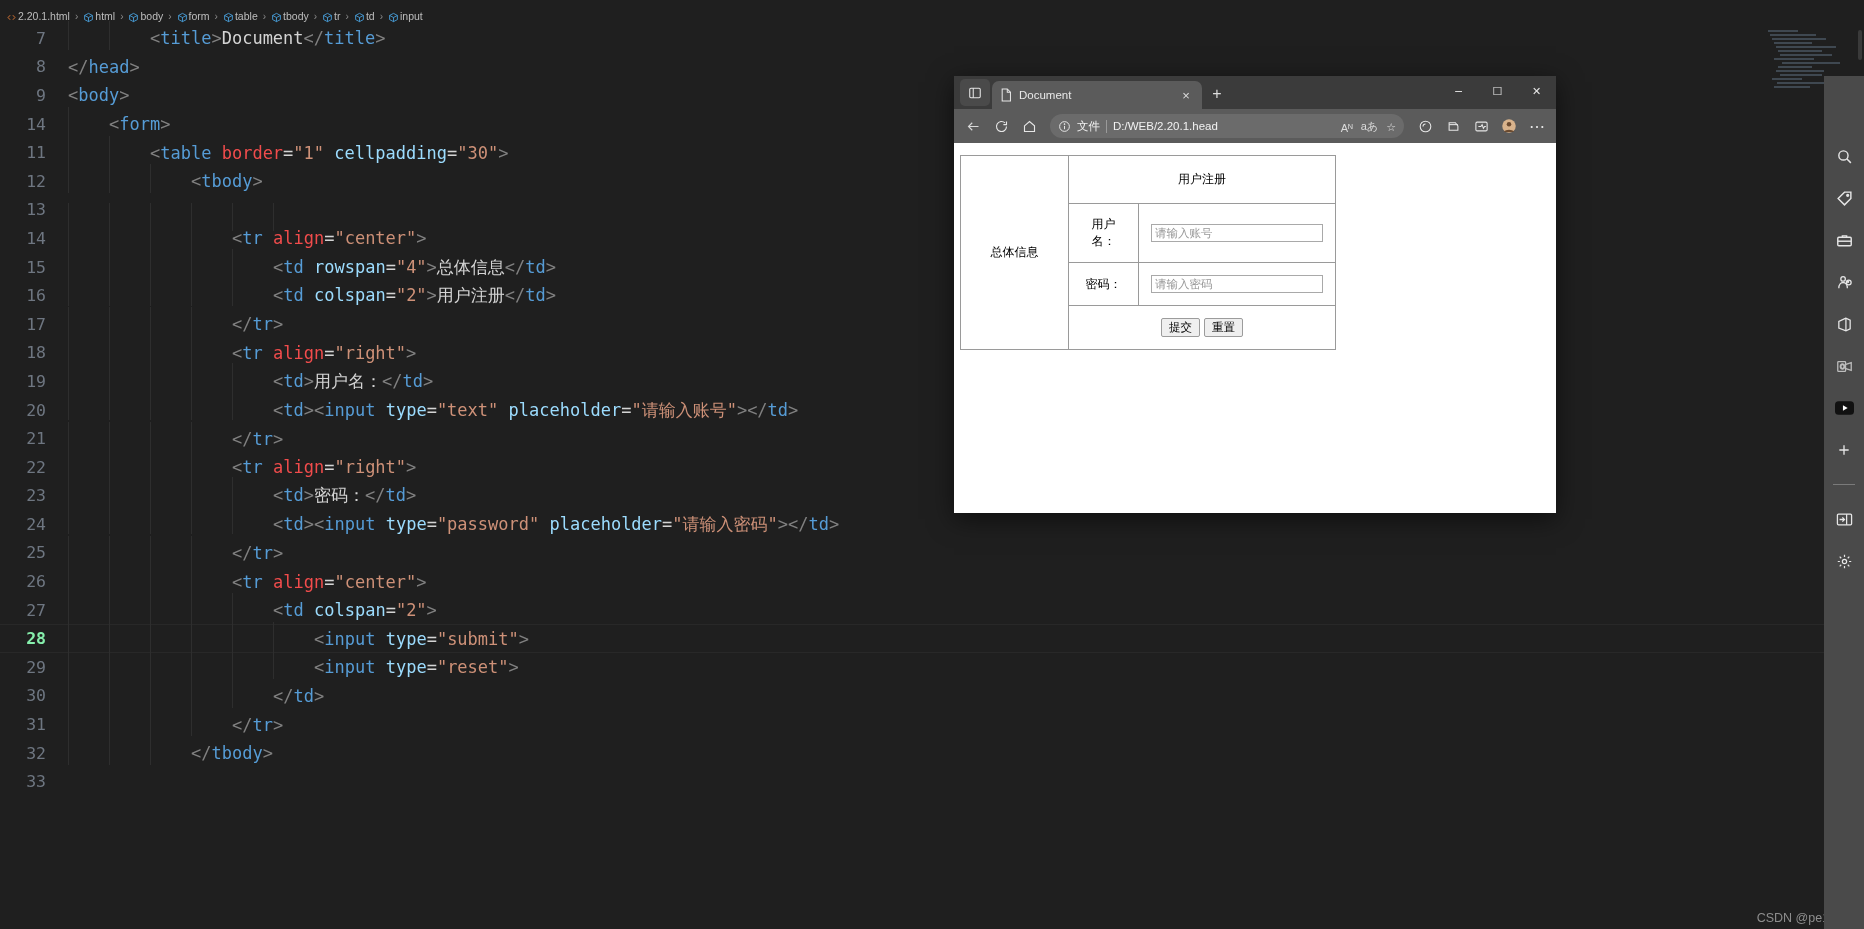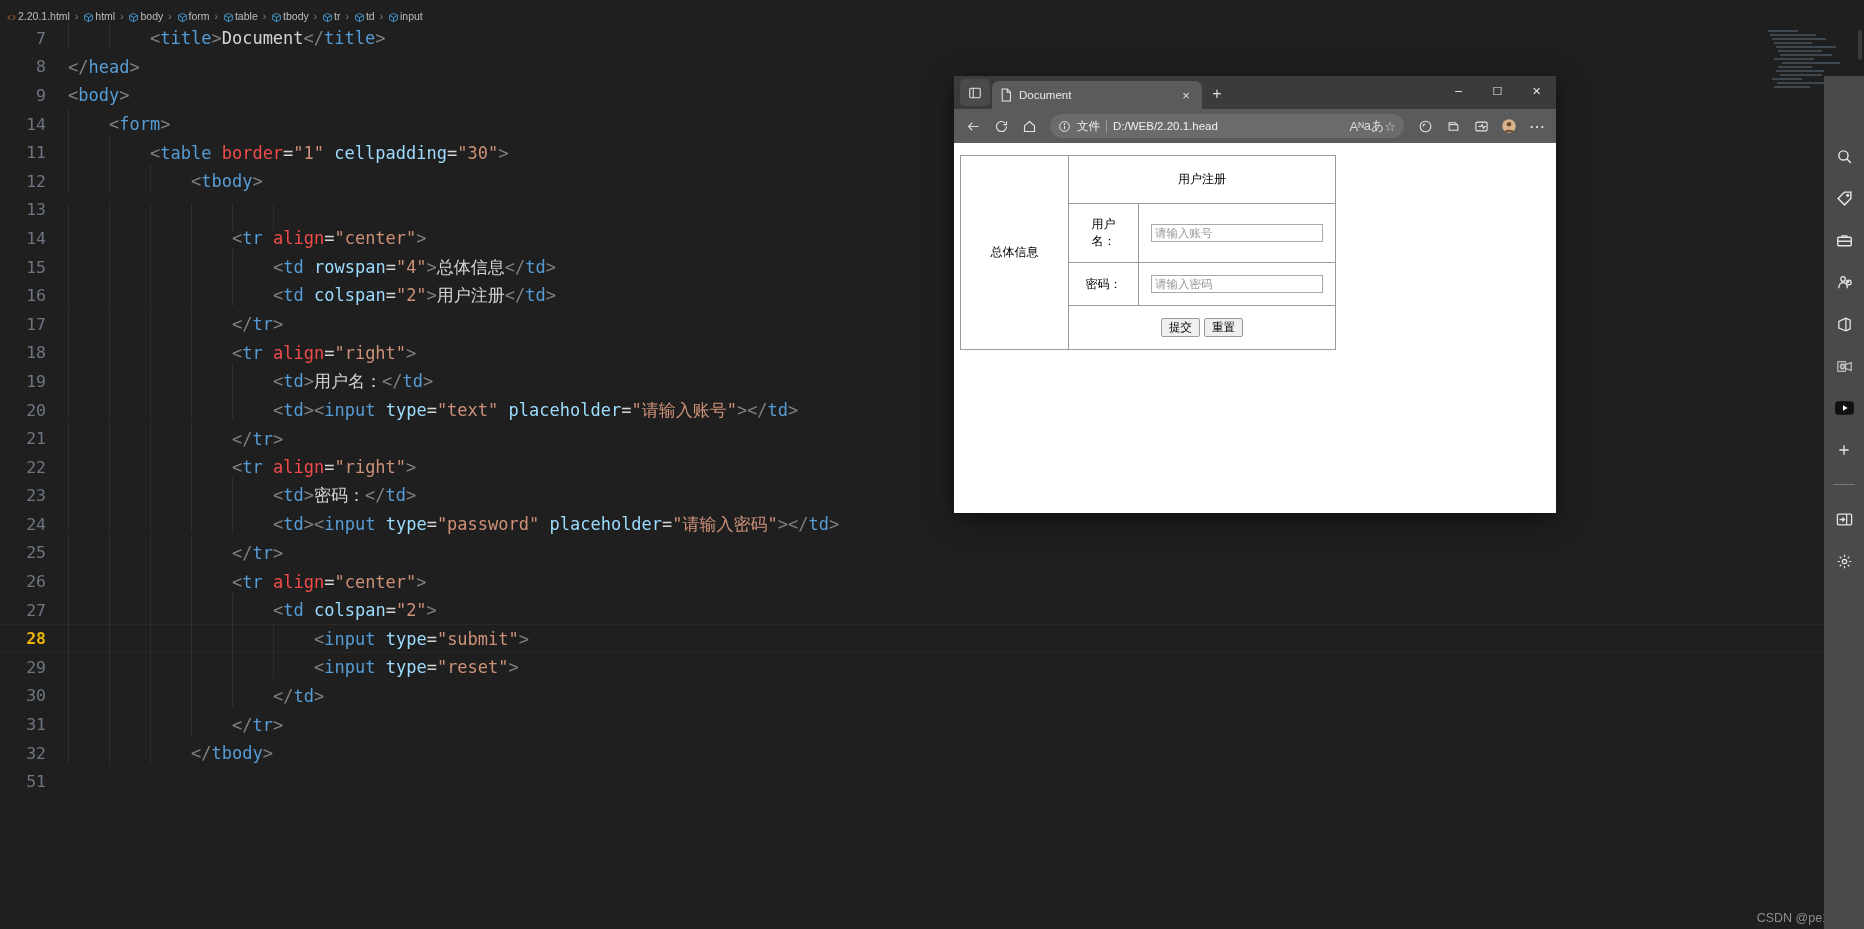--- a/index.html
+++ b/index.html
@@ -36,21 +36,21 @@
     font-family: "DejaVu Sans Mono", monospace;
     font-size: 17px;
     white-space: pre;
   }
   .line.active { background: #1f1f1f; box-shadow: inset 0 1px 0 #282828, inset 0 -1px 0 #282828; }
   .ln {
     width: 68px; text-align: right; padding-right: 22px;
     color: #6e7681; font-size: 16.5px; flex: 0 0 68px;
     font-family: "DejaVu Sans Mono", monospace;
   }
-  .line.active .ln { color: #eab308; font-weight: bold; }
+  .line.active .ln { color: #86efac; font-weight: bold; }
   .code { position: relative; flex: 1; }
   .indent-guides { position: absolute; left: 0; top: -7px; height: 28.6px; pointer-events: none; }
   .ig { position: absolute; top: 0; width: 1px; height: 28.6px; background: #2e2e2e; }
 
   
   .t-punc   { color: #808080; }
   .t-tag2   { color: #569cd6; }
   .t-attr   { color: #9cdcfe; }
   .t-attr-r { color: #f14c4c; }
   .t-eq     { color: #d4d4d4; }
@@ -110,21 +110,21 @@
   }
   .tb-btn { width: 26px; height: 26px; display:flex; align-items:center; justify-content:center; border-radius:4px; color:#e6e6e6; }
   .omnibox {
     flex: 1; height: 24px; margin: 0 6px;
     background: #6b6b6b; border-radius: 12px;
     display: flex; align-items: center; gap: 6px; padding: 0 8px;
     font-size: 11.5px; color: #f0f0f0; overflow:hidden; white-space:nowrap;
   }
   .ob-sep { width:1px; height:13px; background:#9a9a9a; }
   .ob-url { color:#f2f2f2; font-size: 11.5px; }
-  .ob-right { margin-left:auto; display:flex; align-items:center; color:#dcdcdc; font-size:13px; }
+  .ob-right { margin-left:auto; display:flex; align-items:flex-end; gap:8px; color:#dcdcdc; font-size:11px; }
 
   .viewport { flex: 1; background: #ffffff; overflow: hidden; position: relative; }
 
   
   .reg-table { border-collapse: collapse; margin: 12px 0 0 6px; }
   .reg-table td {
     border: 1px solid #9a9a9a;
     padding: 12px;
     font-family: "DejaVu Sans", sans-serif;
     font-size: 12px; color: #000;
@@ -269,21 +269,21 @@
         <div class="line"><div class="ln">23</div><div class="code"><div class="indent-guides"><span class="ig" style="left: 0px;"></span><span class="ig" style="left: 41px;"></span><span class="ig" style="left: 82px;"></span><span class="ig" style="left: 123px;"></span><span class="ig" style="left: 164px;"></span></div><span style="padding-left: 205px; position: relative;"><span class="t-punc">&lt;</span><span class="t-tag2">td</span><span class="t-punc">&gt;</span><span class="t-title">密码：</span><span class="t-punc">&lt;/</span><span class="t-tag2">td</span><span class="t-punc">&gt;</span></span></div></div>
         <div class="line"><div class="ln">24</div><div class="code"><div class="indent-guides"><span class="ig" style="left: 0px;"></span><span class="ig" style="left: 41px;"></span><span class="ig" style="left: 82px;"></span><span class="ig" style="left: 123px;"></span><span class="ig" style="left: 164px;"></span></div><span style="padding-left: 205px; position: relative;"><span class="t-punc">&lt;</span><span class="t-tag2">td</span><span class="t-punc">&gt;</span><span class="t-punc">&lt;</span><span class="t-tag2">input</span><span class="t-text"> </span><span class="t-attr">type</span><span class="t-eq">=</span><span class="t-val">"password"</span><span class="t-text"> </span><span class="t-attr">placeholder</span><span class="t-eq">=</span><span class="t-val">"请输入密码"</span><span class="t-punc">&gt;</span><span class="t-punc">&lt;/</span><span class="t-tag2">td</span><span class="t-punc">&gt;</span></span></div></div>
         <div class="line"><div class="ln">25</div><div class="code"><div class="indent-guides"><span class="ig" style="left: 0px;"></span><span class="ig" style="left: 41px;"></span><span class="ig" style="left: 82px;"></span><span class="ig" style="left: 123px;"></span></div><span style="padding-left: 164px; position: relative;"><span class="t-punc">&lt;/</span><span class="t-tag2">tr</span><span class="t-punc">&gt;</span></span></div></div>
         <div class="line"><div class="ln">26</div><div class="code"><div class="indent-guides"><span class="ig" style="left: 0px;"></span><span class="ig" style="left: 41px;"></span><span class="ig" style="left: 82px;"></span><span class="ig" style="left: 123px;"></span></div><span style="padding-left: 164px; position: relative;"><span class="t-punc">&lt;</span><span class="t-tag2">tr</span><span class="t-text"> </span><span class="t-attr-r">align</span><span class="t-eq">=</span><span class="t-val">"center"</span><span class="t-punc">&gt;</span></span></div></div>
         <div class="line"><div class="ln">27</div><div class="code"><div class="indent-guides"><span class="ig" style="left: 0px;"></span><span class="ig" style="left: 41px;"></span><span class="ig" style="left: 82px;"></span><span class="ig" style="left: 123px;"></span><span class="ig" style="left: 164px;"></span></div><span style="padding-left: 205px; position: relative;"><span class="t-punc">&lt;</span><span class="t-tag2">td</span><span class="t-text"> </span><span class="t-attr">colspan</span><span class="t-eq">=</span><span class="t-val">"2"</span><span class="t-punc">&gt;</span></span></div></div>
         <div class="line active"><div class="ln">28</div><div class="code"><div class="indent-guides"><span class="ig" style="left: 0px;"></span><span class="ig" style="left: 41px;"></span><span class="ig" style="left: 82px;"></span><span class="ig" style="left: 123px;"></span><span class="ig" style="left: 164px;"></span><span class="ig" style="left: 205px;"></span></div><span style="padding-left: 246px; position: relative;"><span class="t-punc">&lt;</span><span class="t-tag2">input</span><span class="t-text"> </span><span class="t-attr">type</span><span class="t-eq">=</span><span class="t-val">"submit"</span><span class="t-punc">&gt;</span></span></div></div>
         <div class="line"><div class="ln">29</div><div class="code"><div class="indent-guides"><span class="ig" style="left: 0px;"></span><span class="ig" style="left: 41px;"></span><span class="ig" style="left: 82px;"></span><span class="ig" style="left: 123px;"></span><span class="ig" style="left: 164px;"></span><span class="ig" style="left: 205px;"></span></div><span style="padding-left: 246px; position: relative;"><span class="t-punc">&lt;</span><span class="t-tag2">input</span><span class="t-text"> </span><span class="t-attr">type</span><span class="t-eq">=</span><span class="t-val">"reset"</span><span class="t-punc">&gt;</span></span></div></div>
         <div class="line"><div class="ln">30</div><div class="code"><div class="indent-guides"><span class="ig" style="left: 0px;"></span><span class="ig" style="left: 41px;"></span><span class="ig" style="left: 82px;"></span><span class="ig" style="left: 123px;"></span><span class="ig" style="left: 164px;"></span></div><span style="padding-left: 205px; position: relative;"><span class="t-punc">&lt;/</span><span class="t-tag2">td</span><span class="t-punc">&gt;</span></span></div></div>
         <div class="line"><div class="ln">31</div><div class="code"><div class="indent-guides"><span class="ig" style="left: 0px;"></span><span class="ig" style="left: 41px;"></span><span class="ig" style="left: 82px;"></span><span class="ig" style="left: 123px;"></span></div><span style="padding-left: 164px; position: relative;"><span class="t-punc">&lt;/</span><span class="t-tag2">tr</span><span class="t-punc">&gt;</span></span></div></div>
         <div class="line"><div class="ln">32</div><div class="code"><div class="indent-guides"><span class="ig" style="left: 0px;"></span><span class="ig" style="left: 41px;"></span><span class="ig" style="left: 82px;"></span></div><span style="padding-left: 123px; position: relative;"><span class="t-punc">&lt;/</span><span class="t-tag2">tbody</span><span class="t-punc">&gt;</span></span></div></div>
-        <div class="line"><div class="ln">51</div></div>
+        <div class="line"><div class="ln">33</div></div>
       </div>
 
     <div class="minimap" id="minimap">
         <div class="mm-line" style="top: 6px; left: 0px; width: 30px;"></div>
         <div class="mm-line" style="top: 10px; left: 2px; width: 46px;"></div>
         <div class="mm-line" style="top: 14px; left: 4px; width: 54px;"></div>
         <div class="mm-line" style="top: 18px; left: 6px; width: 38px;"></div>
         <div class="mm-line" style="top: 22px; left: 8px; width: 60px;"></div>
         <div class="mm-line" style="top: 26px; left: 10px; width: 44px;"></div>
         <div class="mm-line" style="top: 30px; left: 12px; width: 52px;"></div>

